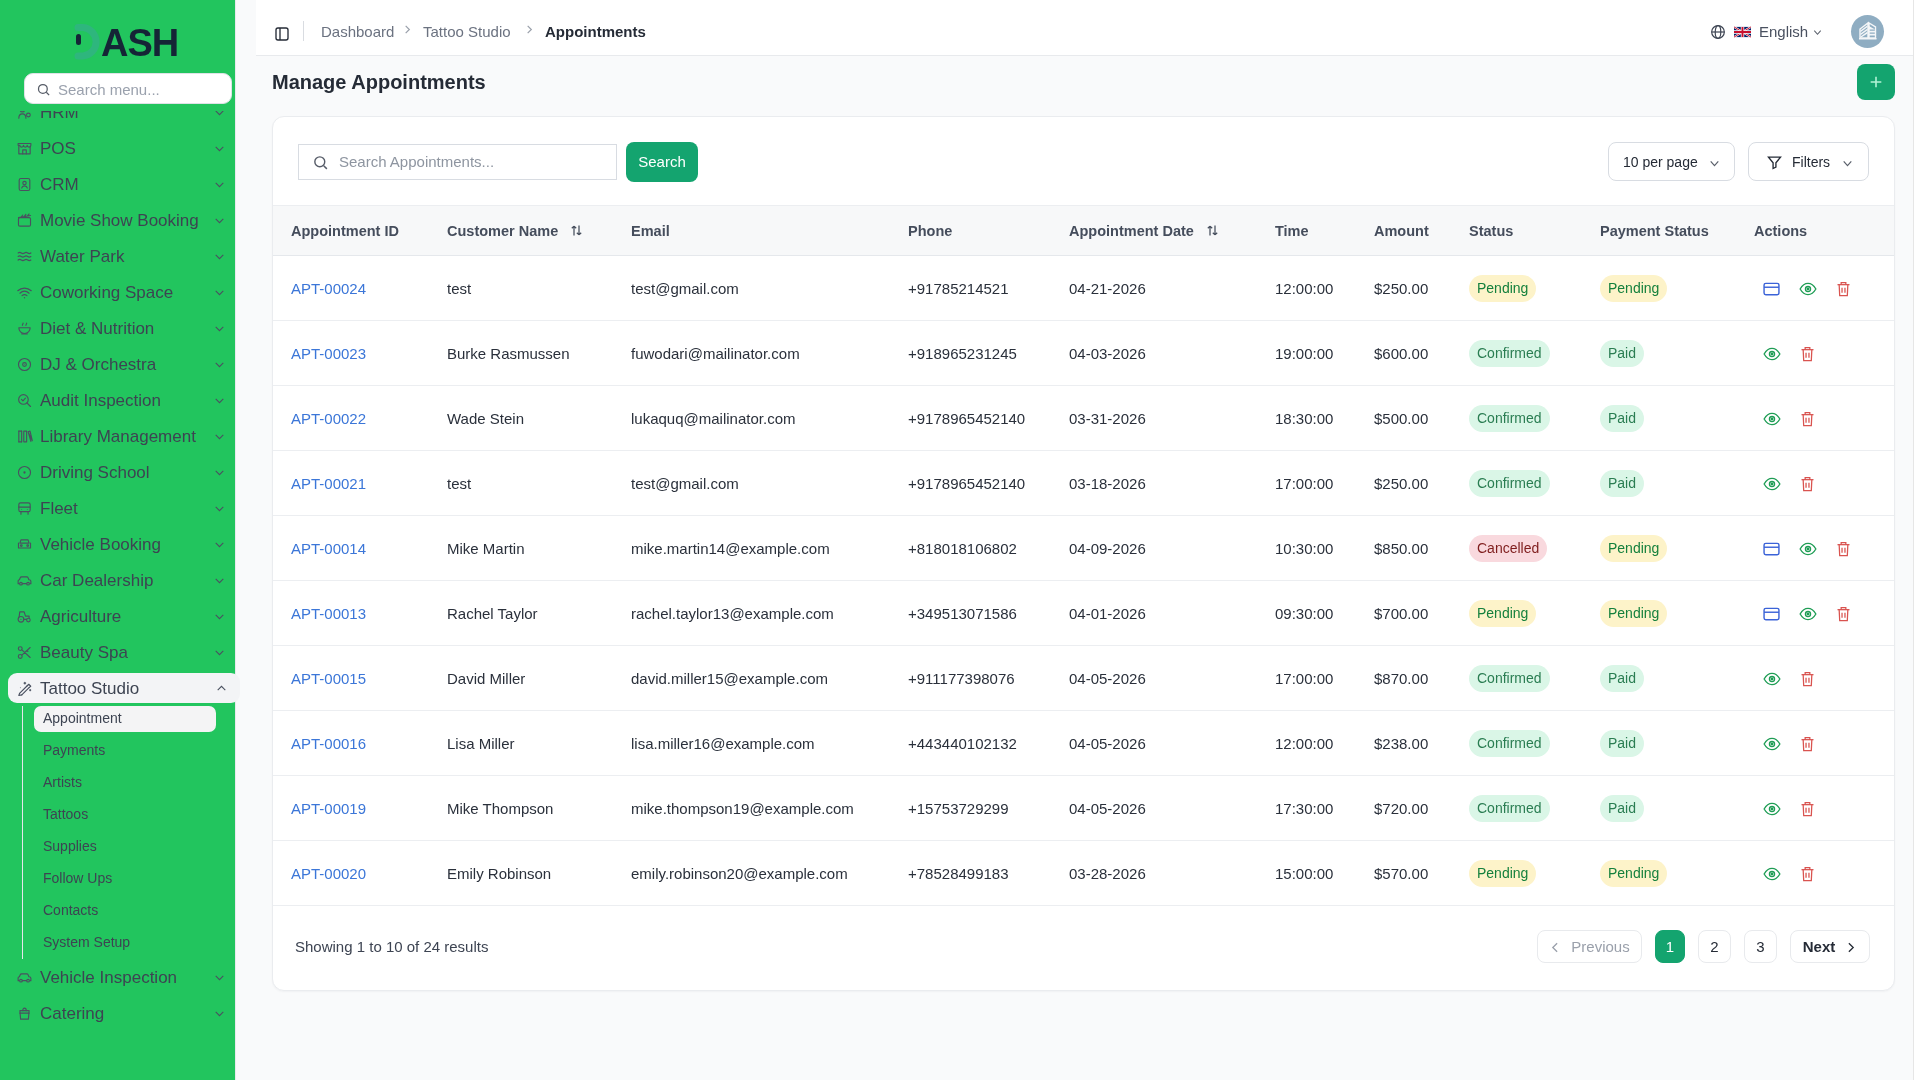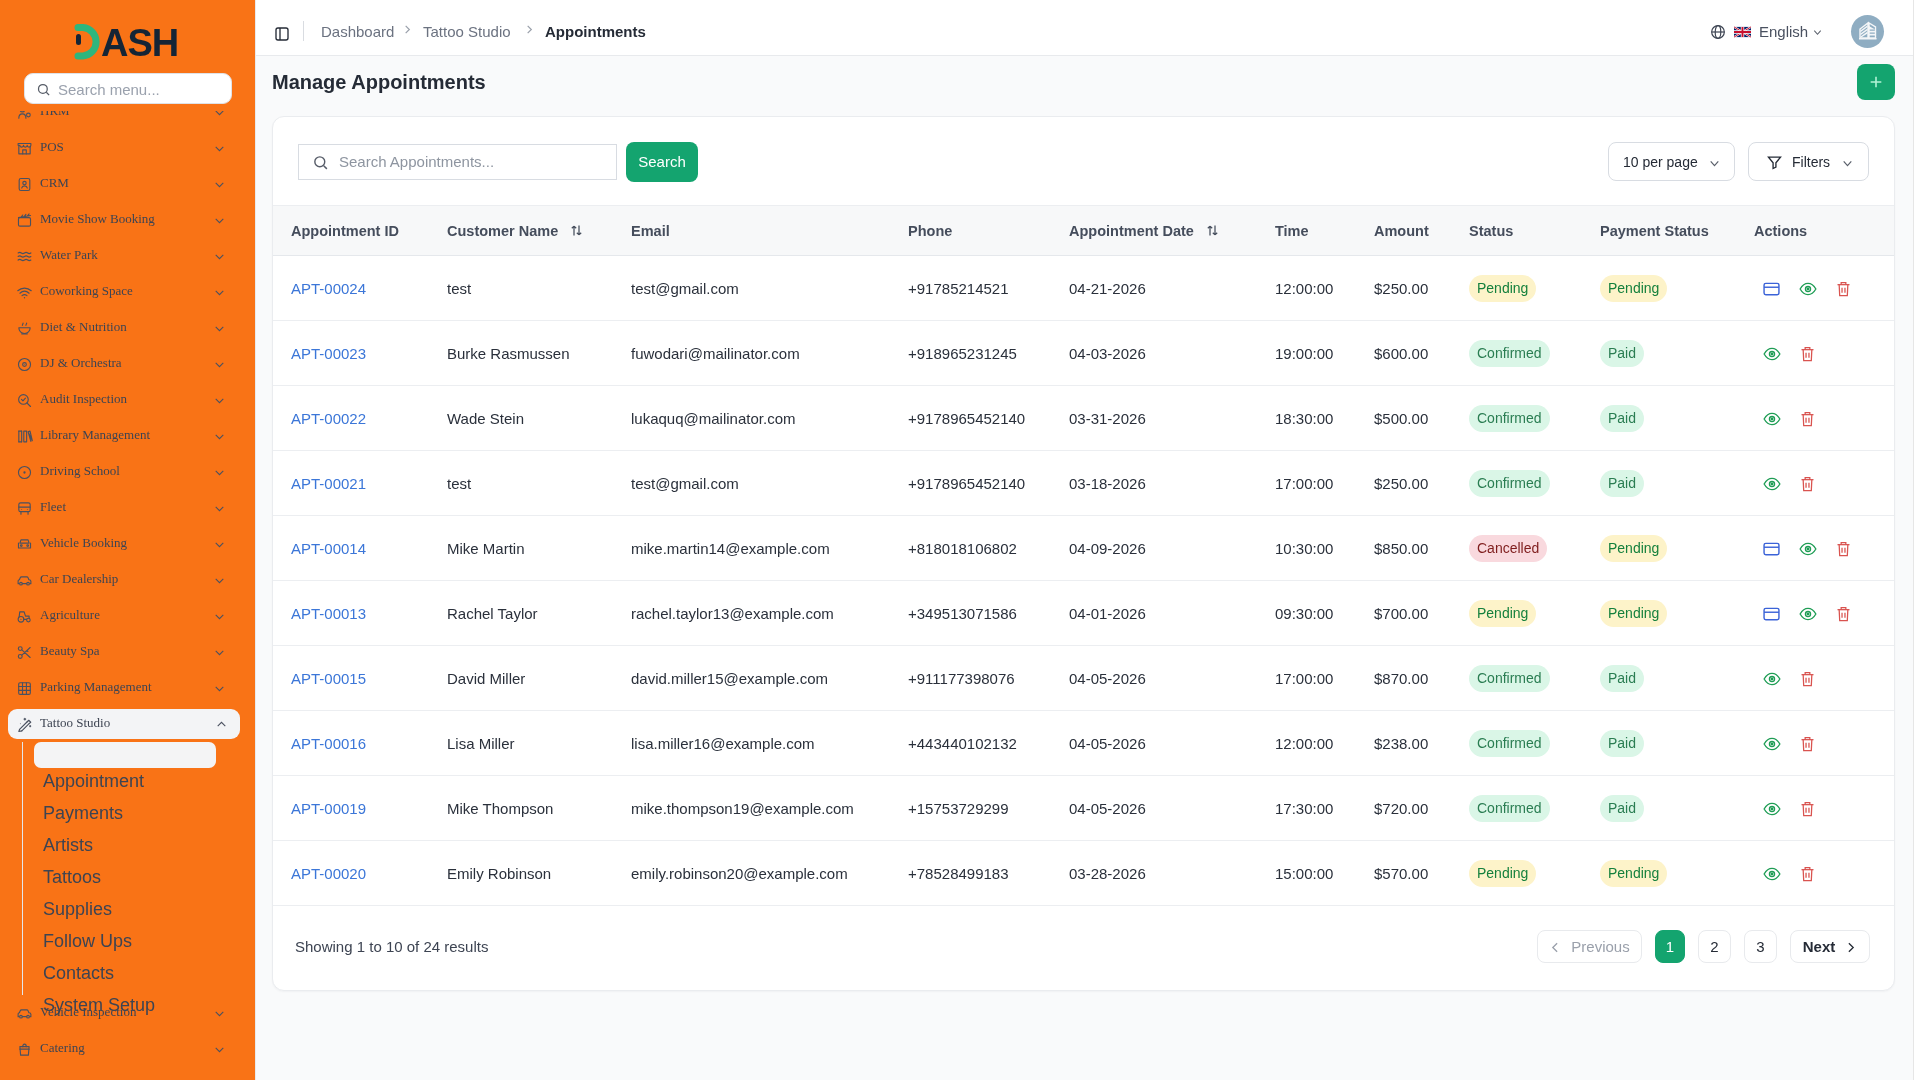--- a/index.html
+++ b/index.html
@@ -1,37 +1,37 @@
 <!DOCTYPE html>
 <html><head>
 <meta charset="utf-8">
 <title>Manage Appointments</title>
 <style>
 * { margin:0; padding:0; box-sizing:border-box; }
 html,body { width:1920px; height:1080px; overflow:hidden; }
 body { font-family:"Liberation Sans", sans-serif; background:#f9fafb; position:relative; }
 
 
-#sidebar { position:absolute; left:0; top:0; width:256px; height:1080px; background:#f97316; border-right:1px solid #e8eaed; z-index:10; }
+#sidebar { position:absolute; left:0; top:0; width:236px; height:1080px; background:#22c55e; border-right:1px solid #e8eaed; z-index:10; }
 #logo { position:absolute; left:63px; top:21px; }
 #sbsearch { position:absolute; left:24px; top:73px; width:208px; height:31px; border:1px solid #dfe2e7; border-radius:9px; background:#fff; }
 #sbsearch svg { position:absolute; left:11px; top:8px; }
 #sbsearch span { position:absolute; left:33px; top:7px; font-size:15px; color:#9aa1ad; }
 #menuclip { position:absolute; left:0; top:111px; width:255px; height:969px; overflow:hidden; }
 .mitem { position:relative; height:36px; }
 .mitem .ic { position:absolute; left:16px; top:10px; }
-.mitem .lb { position:absolute; left:40px; top:9px; font-size:13px; color:#3d4452;font-family:Liberation Serif, serif; }
+.mitem .lb { position:absolute; left:40px; top:9px; font-size:17px; color:#3d4452; }
 .mitem .ch { position:absolute; right:29px; top:12px; }
 .mitem.hl { background:#f3f4f6; border-radius:9px; margin:3px 15px 3px 8px; height:30px; }
 .mitem.hl .ic { left:8px; top:7px; }
 .mitem.hl .lb { left:32px; top:6px; }
 .mitem.hl .ch { right:12px; top:9px; }
 .subwrap { position:relative; border-left:1px solid #e5e7eb; margin-left:22px; }
 .sitem { position:relative; height:32px; }
-.sitem .lb { position:absolute; left:20px; top:7px; font-size:18px; color:#3d4452;margin-top:25px; }
+.sitem .lb { position:absolute; left:20px; top:7px; font-size:14px; color:#3d4452; }
 .sitem.hl { background:#f4f4f5; border-radius:7px; margin:3px 39px 3px 11px; height:26px; }
 .sitem.hl .lb { left:9px; top:4px; }
 
 
 #topbar { position:absolute; left:256px; right:0; top:0; height:56px; background:#fff; border-bottom:1px solid #e8eaed; }
 .crumb { position:absolute; top:23px; font-size:15px; color:#6b7280; }
 .crumb.dark { color:#252b36; font-weight:700; }
 #gutter { position:absolute; right:0; top:0; width:7px; height:1080px; background:#fff; border-left:1px solid #e6e6e6; z-index:60; }
 
 
@@ -256,30 +256,20 @@
             <polyline points="5,9 12,16 19,9"></polyline>
           </svg>
         </div>
 <div class="mitem">
           <svg class="ic" width="17" height="17" viewBox="0 0 24 24">
             <circle cx="6" cy="6.5" r="2.7" stroke="#4a5160" stroke-width="1.6" fill="none" stroke-linecap="round" stroke-linejoin="round"></circle>
             <circle cx="6" cy="17.5" r="2.7" stroke="#4a5160" stroke-width="1.6" fill="none" stroke-linecap="round" stroke-linejoin="round"></circle>
             <path d="M8.3 8.3 L20 19 M8.3 15.7 L20 5 M15.5 9.2 L16.8 10.3" stroke="#4a5160" stroke-width="1.6" fill="none" stroke-linecap="round" stroke-linejoin="round"></path>
           </svg>
           <span class="lb">Beauty Spa</span>
-          <svg class="ch" width="13" height="13" viewBox="0 0 24 24" fill="none" stroke="#4a5160" stroke-width="2">
-            <polyline points="5,9 12,16 19,9"></polyline>
-          </svg>
-        </div>
-<div class="mitem">
-          <svg class="ic" width="17" height="17" viewBox="0 0 24 24">
-            <rect x="3.8" y="3.8" width="16.4" height="16.4" rx="2" stroke="#4a5160" stroke-width="1.6" fill="none" stroke-linecap="round" stroke-linejoin="round"></rect>
-            <path d="M3.8 9.2 L20.2 9.2 M3.8 14.7 L20.2 14.7 M9.2 3.8 L9.2 20.2 M14.7 3.8 L14.7 20.2" stroke="#4a5160" stroke-width="1.6" fill="none" stroke-linecap="round" stroke-linejoin="round"></path>
-          </svg>
-          <span class="lb">Parking Management</span>
           <svg class="ch" width="13" height="13" viewBox="0 0 24 24" fill="none" stroke="#4a5160" stroke-width="2">
             <polyline points="5,9 12,16 19,9"></polyline>
           </svg>
         </div>
 <div class="mitem hl">
           <svg class="ic" width="17" height="17" viewBox="0 0 24 24">
             <path d="M5 19 L15.5 8.5 M8.2 21 L18.5 10.7" stroke="#4a5160" stroke-width="1.6" fill="none" stroke-linecap="round" stroke-linejoin="round"></path>
             <path d="M5 19 L4 21.8 L8.2 21" stroke="#4a5160" stroke-width="1.6" fill="none" stroke-linecap="round" stroke-linejoin="round"></path>
             <path d="M15.5 8.5 L18 6 L20.8 8.8 L18.5 10.7" stroke="#4a5160" stroke-width="1.6" fill="none" stroke-linecap="round" stroke-linejoin="round"></path>
             <path d="M12.5 3.2 L12.5 5.6 M11.3 4.4 L13.7 4.4" stroke="#4a5160" stroke-width="1.6" fill="none" stroke-linecap="round" stroke-linejoin="round"></path>

